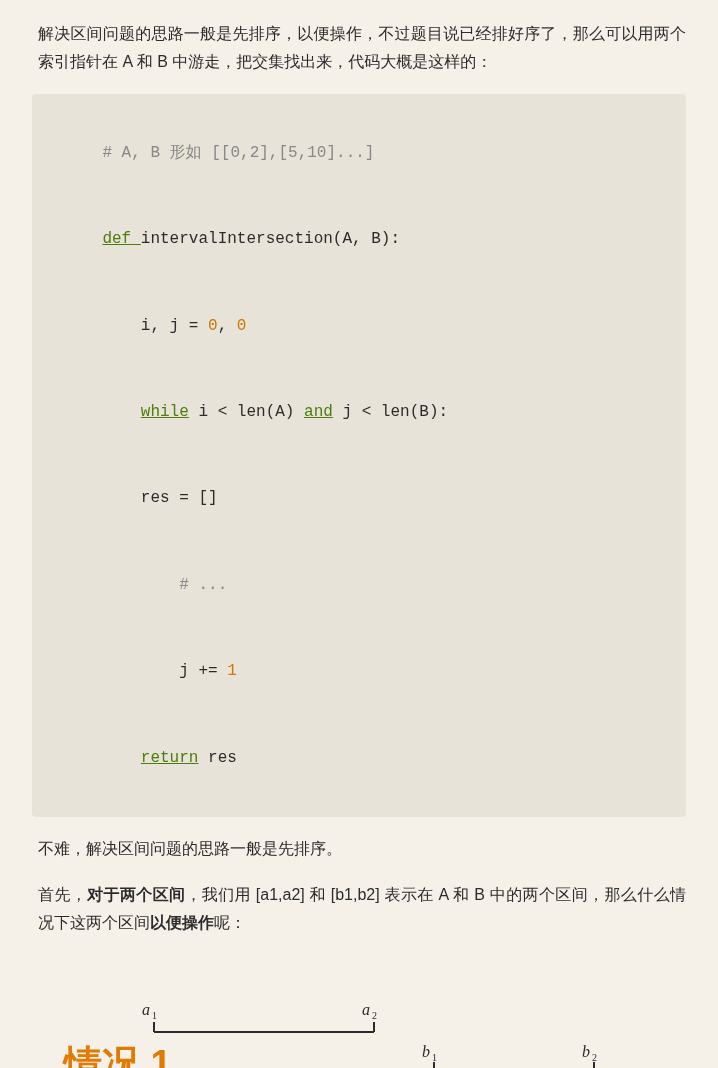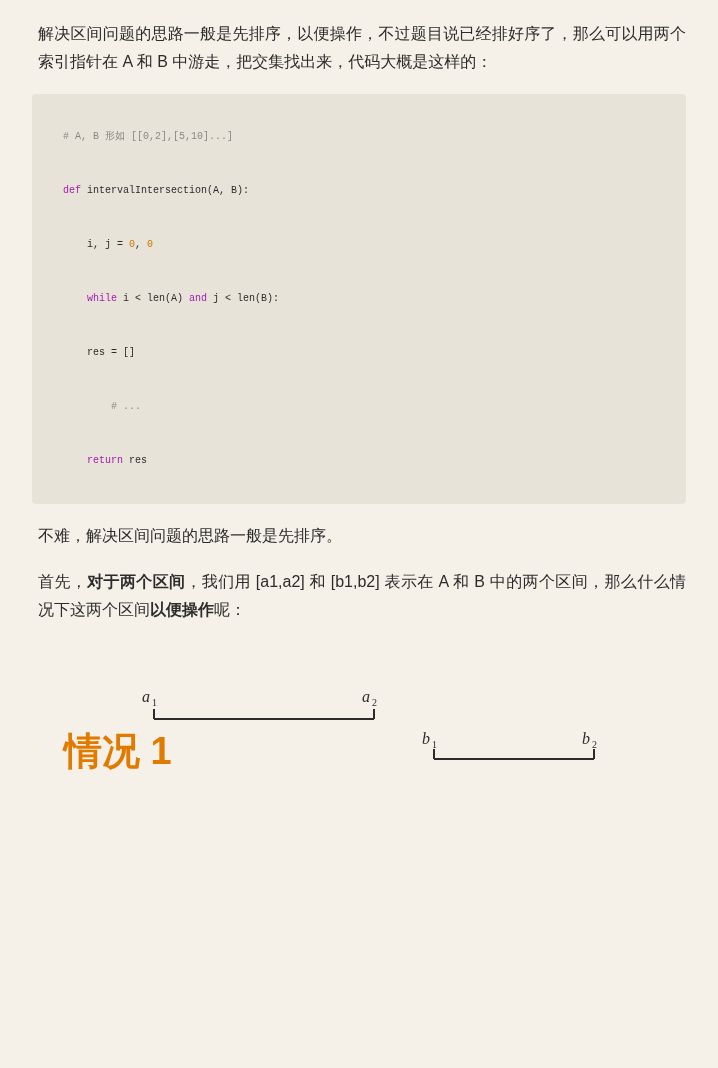--- a/index.html
+++ b/index.html
@@ -20,34 +20,34 @@
 
     .text-block p {
       text-align: justify;
       margin-left: 6px;
     }
 
     .code-block {
       background-color: #e8e3d8;
       border-left: none;
       border-radius: 4px;
-      padding: 16px 7px;
+      padding: 16px 32px;
       margin: 18px 0;
       font-family: "Courier New", Courier, monospace;
-      font-size: 10px;
+      font-size: 16px;
       line-height: 1.8;
       color: #2c2c2c;
     }
 
     .code-line {
       display: block;
       white-space: pre;
     }
 
-    .kw { color: #a21caf; font-weight: normal; }
+    .kw { color: #4d7c0f; font-weight: normal; text-decoration: underline; }
     .num { color: #cc7700; }
     .comment { color: #888; }
 
     .diagram-container {
       margin: 30px auto;
       position: relative;
     }
 
     
     .svg-diagram {
@@ -73,20 +73,23 @@
     <span>    i, j = </span><span class="num">0</span><span>, </span><span class="num">0</span>
   </span>
   <span class="code-line">
     <span>    </span><span class="kw">while</span><span> i &lt; len(A) </span><span class="kw">and</span><span> j &lt; len(B):</span>
   </span>
   <span class="code-line">
     <span>    res = []</span>
   </span>
   <span class="code-line">
     <span class="comment">        # ...</span>
+  </span>
+  <span class="code-line">
+    <span>        j += </span><span class="num">1</span>
   </span>
   <span class="code-line">
     <span>    </span><span class="kw">return</span><span> res</span>
   </span>
 </div>
 
 <div class="text-block">
   <p>不难，解决区间问题的思路一般是先排序。</p>
 </div>
 

